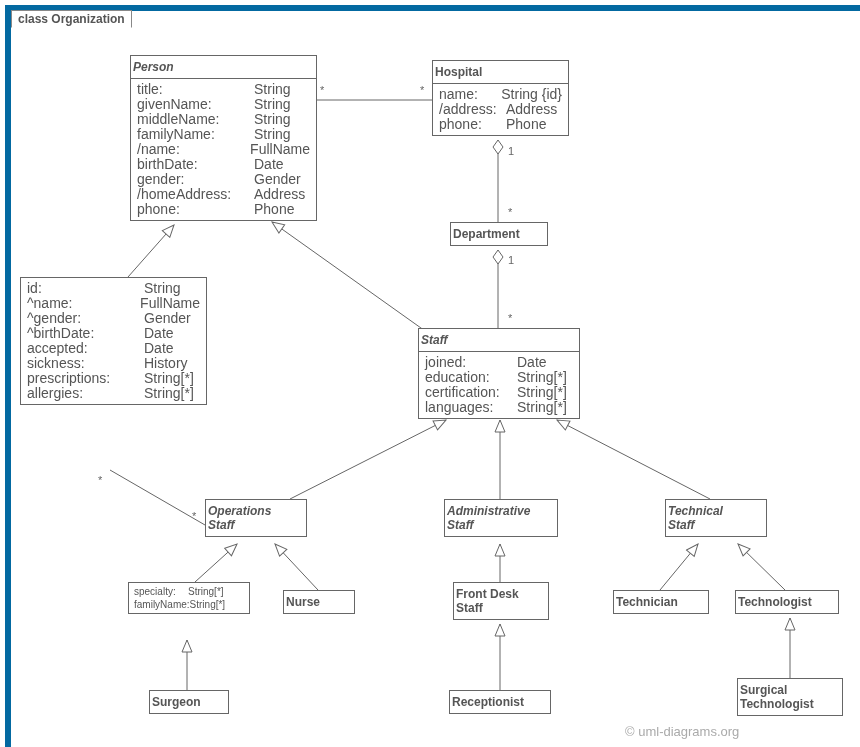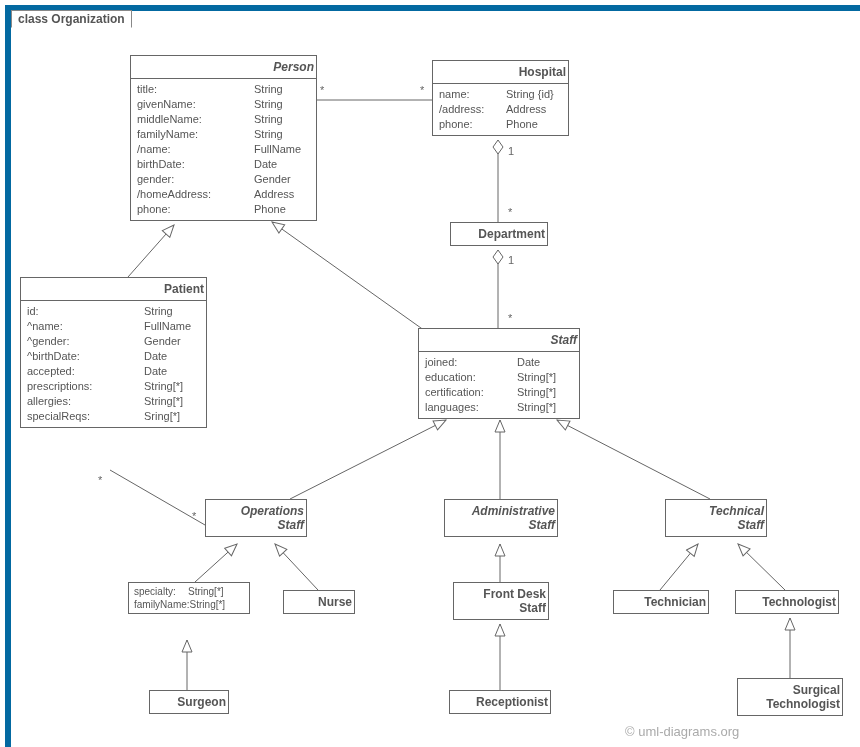--- a/index.html
+++ b/index.html
@@ -1,22 +1,22 @@
 <!DOCTYPE html>
 <html><head>
 <meta charset="utf-8">
 <style>
 html,body{margin:0;padding:0;font-family:Arial,Helvetica,sans-serif;font-size:12px;color:#555;background:#fff}
 .canvas{position:relative;width:860px;height:747px}
 .frame{position:absolute;left:5px;top:5px;width:850px;height:737px;border:6px solid #0369a1}
 .frame-tab{position:absolute;left:0;top:-1px;border:1px solid #888;border-bottom:1px solid #fff;background:#fff;padding:1px 6px;font-weight:bold;font-size:12px}
 .cls{position:absolute;border:1px solid #666;background:#fff}
-.cls .name{text-align:right;font-style:italic;font-weight:bold;padding:4px 2px;border-bottom:1px solid #666}
+.cls .name{text-align:left;font-style:italic;font-weight:bold;padding:4px 2px;border-bottom:1px solid #666}
 .cls .name.noital{font-style:normal}
-.cls .attrs{padding:3px 6px;font-size:11px;line-height:15px}
+.cls .attrs{padding:3px 6px;font-size:14px;line-height:15px}
 .cls .row{display:flex}
 .cls .row .k{flex:1}
 .cls .row .v{flex:0 0 auto;min-width:56px}
 .mini .attrs{font-size:10px;line-height:13px;padding:2px 5px}
 .hd-only .name{border-bottom:none}
 .mult{position:absolute;font-size:11px;color:#666}
 .wm{position:absolute;color:#aaa;font-size:13px}
 svg{position:absolute;left:0;top:0}
 </style>
 </head>
@@ -141,21 +141,20 @@
           <span class="v">Phone</span>
         </div>
       </div>
   </div>
 
   <div class="cls hd-only" style="left:450px;top:222px;width:96px">
     <div class="name noital">Department</div>
   </div>
 
   <div class="cls" style="left:20px;top:277px;width:185px">
-    <div class="name noital">Patient</div>
     <div class="attrs">
         <div class="row">
           <span class="k">id:</span>
           <span class="v">String</span>
         </div>
         <div class="row">
           <span class="k">^name:</span>
           <span class="v">FullName</span>
         </div>
         <div class="row">
@@ -164,30 +163,30 @@
         </div>
         <div class="row">
           <span class="k">^birthDate:</span>
           <span class="v">Date</span>
         </div>
         <div class="row">
           <span class="k">accepted:</span>
           <span class="v">Date</span>
         </div>
         <div class="row">
+          <span class="k">sickness:</span>
+          <span class="v">History</span>
+        </div>
+        <div class="row">
           <span class="k">prescriptions:</span>
           <span class="v">String[*]</span>
         </div>
         <div class="row">
           <span class="k">allergies:</span>
           <span class="v">String[*]</span>
-        </div>
-        <div class="row">
-          <span class="k">specialReqs:</span>
-          <span class="v">Sring[*]</span>
         </div>
       </div>
   </div>
 
   <div class="cls" style="left:418px;top:328px;width:160px">
     <div class="name">Staff</div>
     <div class="attrs">
         <div class="row">
           <span class="k">joined:</span>
           <span class="v">Date</span>

